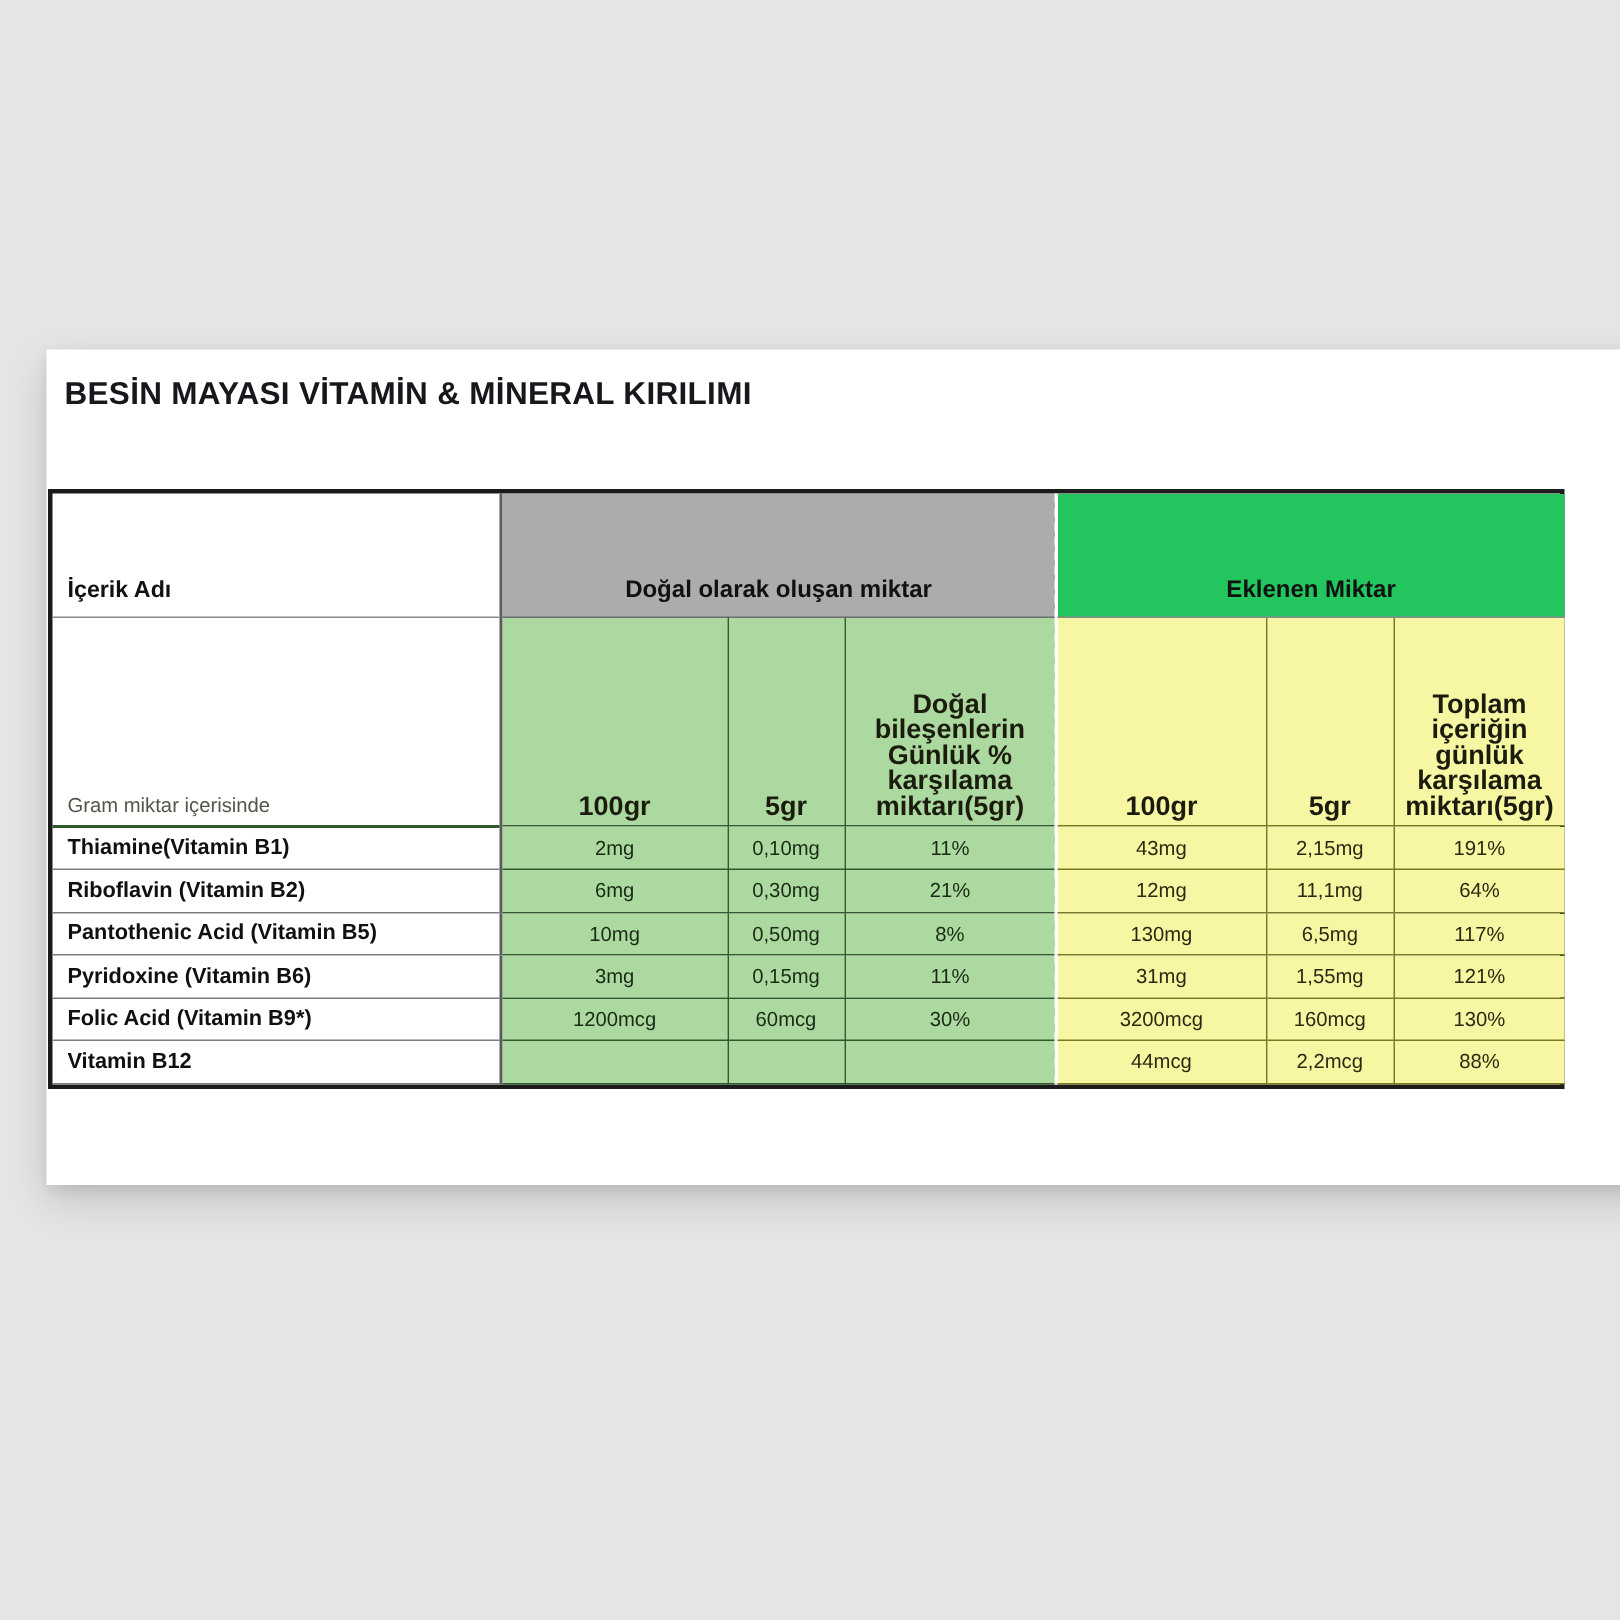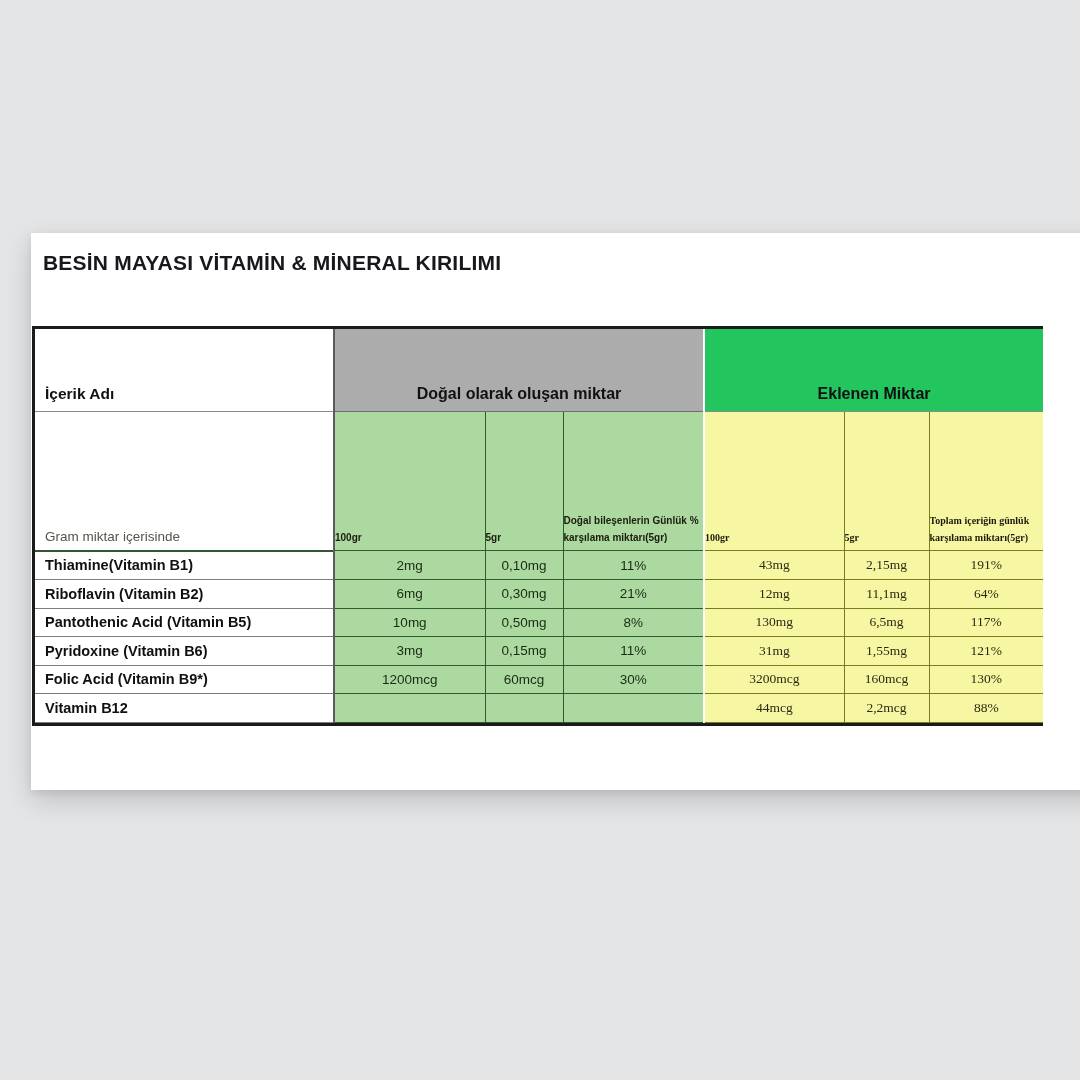--- a/index.html
+++ b/index.html
@@ -105,38 +105,38 @@
     color: #111;
     padding-bottom: 8px !important;
   }
   .dashed-left {
     border-left: 2px dashed #ffffff;
   }
 
   
   .h2 {
     height: 134px;
-    text-align: left;
-    font-weight: bold;
-    font-size: 10px;
+    text-align: center;
+    font-weight: bold;
+    font-size: 18px;
     line-height: 17px;
     padding-bottom: 4px !important;
   }
   .h2-name {
     background: #ffffff;
     border-right: 2px solid #5b5b5b;
     border-bottom: 1px solid #5b5b5b;
     text-align: left;
     padding: 0 0 6px 10px !important;
     font-weight: normal;
     font-size: 13.5px;
     color: #55554a;
   }
   .green { background: #abd9a0; }
-  .yellow { background: #f7f6a3; font-family: Liberation Serif, serif; }
+  .yellow { background: #f7f6a3; }
   .h2.green { border-right: 1px solid #2f5a2b; border-bottom: 1px solid #2f5a2b; }
   .h2.yellow { border-right: 1px solid #7b7a1c; border-bottom: 1px solid #7b7a1c; }
   .h2.lastcol { border-right: none; }
 
   
   tr.datarow td { height: 27.5px; vertical-align: middle; }
   td.cell-name {
     background: #ffffff;
     border-right: 2px solid #5b5b5b;
     border-bottom: 1px solid #7d7d7d;
@@ -162,21 +162,20 @@
     font-size: 13.5px;
     color: #1b2a14;
   }
   td.cell-y {
     background: #f7f6a3;
     border-right: 1px solid #7b7a1c;
     border-bottom: 1px solid #7b7a1c;
     text-align: center;
     font-size: 13.5px;
     color: #2b2a10;
-    font-family: Liberation Serif, serif;
   }
   td.lastcol { border-right: none; }
   tr.firstdata td.cell-name { border-top: 2px solid #2f5a2b; }
 
   
   .tablewrap { border-left: 3px solid #1b1b1b; }
 </style>
 </head>
 <body>
 

